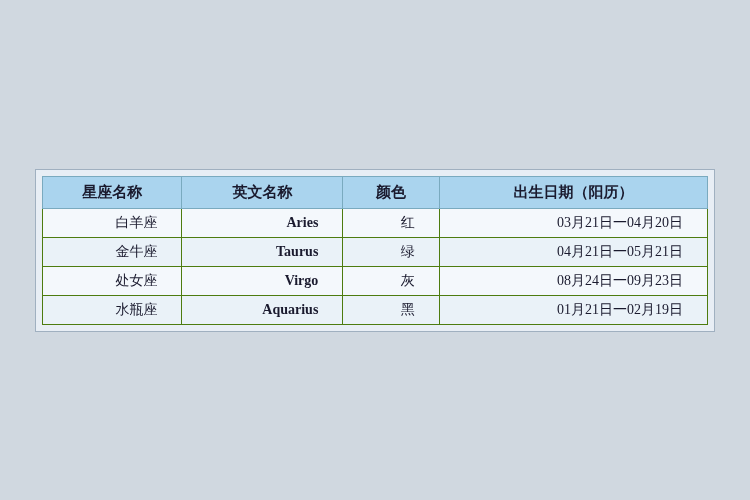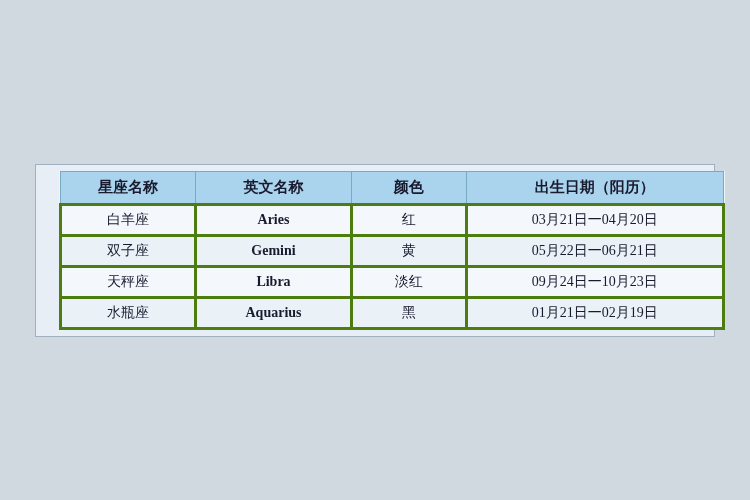--- a/index.html
+++ b/index.html
@@ -22,37 +22,36 @@
       background-color: #e8eef5;
       border: 1px solid #a0b0c0;
       padding: 6px;
       width: 680px;
     }
 
     table {
       width: 100%;
       border-collapse: collapse;
       background-color: #f0f5fa;
-      margin-left: 17px;
     }
 
     thead tr th {
       background-color: #aad4ee;
       border: 1px solid #7aaabf;
       padding: 6px 8px;
       text-align: center;
       font-size: 15px;
       font-weight: bold;
       color: #1a1a2e;
     }
 
     tbody tr td {
-      border: 3px solid #4d7c0f;
+      border: 1px solid #4d7c0f;
       padding: 5px 24px;
-      text-align: center;
+      text-align: right;
       font-size: 14px;
       color: #1a1a2e;
       background-color: #f4f8fc;
     }
 
     tbody tr:nth-child(even) td {
       background-color: #eaf2f8;
     }
 
     tbody tr td:nth-child(1) {
@@ -78,30 +77,30 @@
       </tr>
     </thead>
     <tbody id="table-body">
     <tr>
           <td>白羊座</td>
           <td>Aries</td>
           <td>红</td>
           <td>03月21日一04月20日</td>
         </tr>
         <tr>
-          <td>双子座</td>
-          <td>Gemini</td>
-          <td>黄</td>
-          <td>05月22日一06月21日</td>
+          <td>金牛座</td>
+          <td>Taurus</td>
+          <td>绿</td>
+          <td>04月21日一05月21日</td>
         </tr>
         <tr>
-          <td>天秤座</td>
-          <td>Libra</td>
-          <td>淡红</td>
-          <td>09月24日一10月23日</td>
+          <td>处女座</td>
+          <td>Virgo</td>
+          <td>灰</td>
+          <td>08月24日一09月23日</td>
         </tr>
         <tr>
           <td>水瓶座</td>
           <td>Aquarius</td>
           <td>黑</td>
           <td>01月21日一02月19日</td>
         </tr>
       </tbody>
   </table>
 </div>

